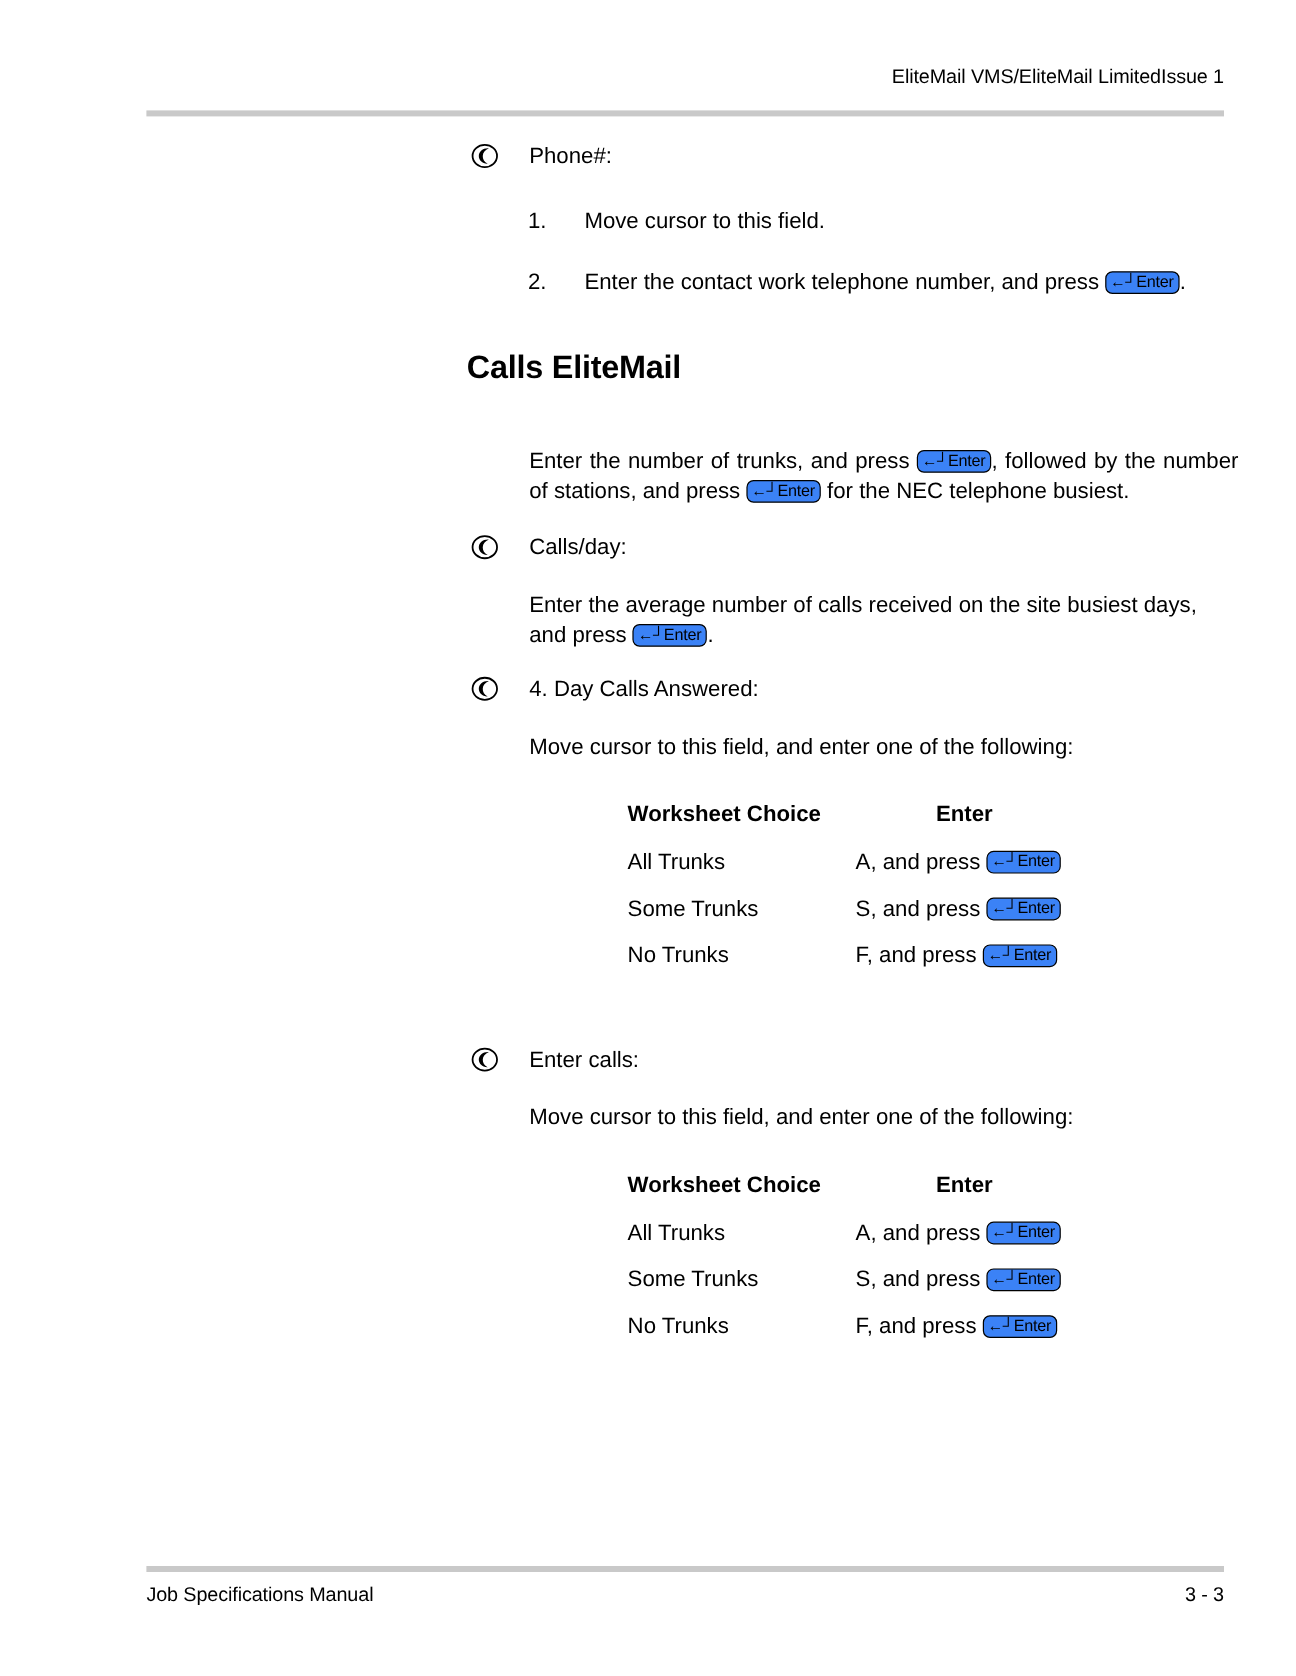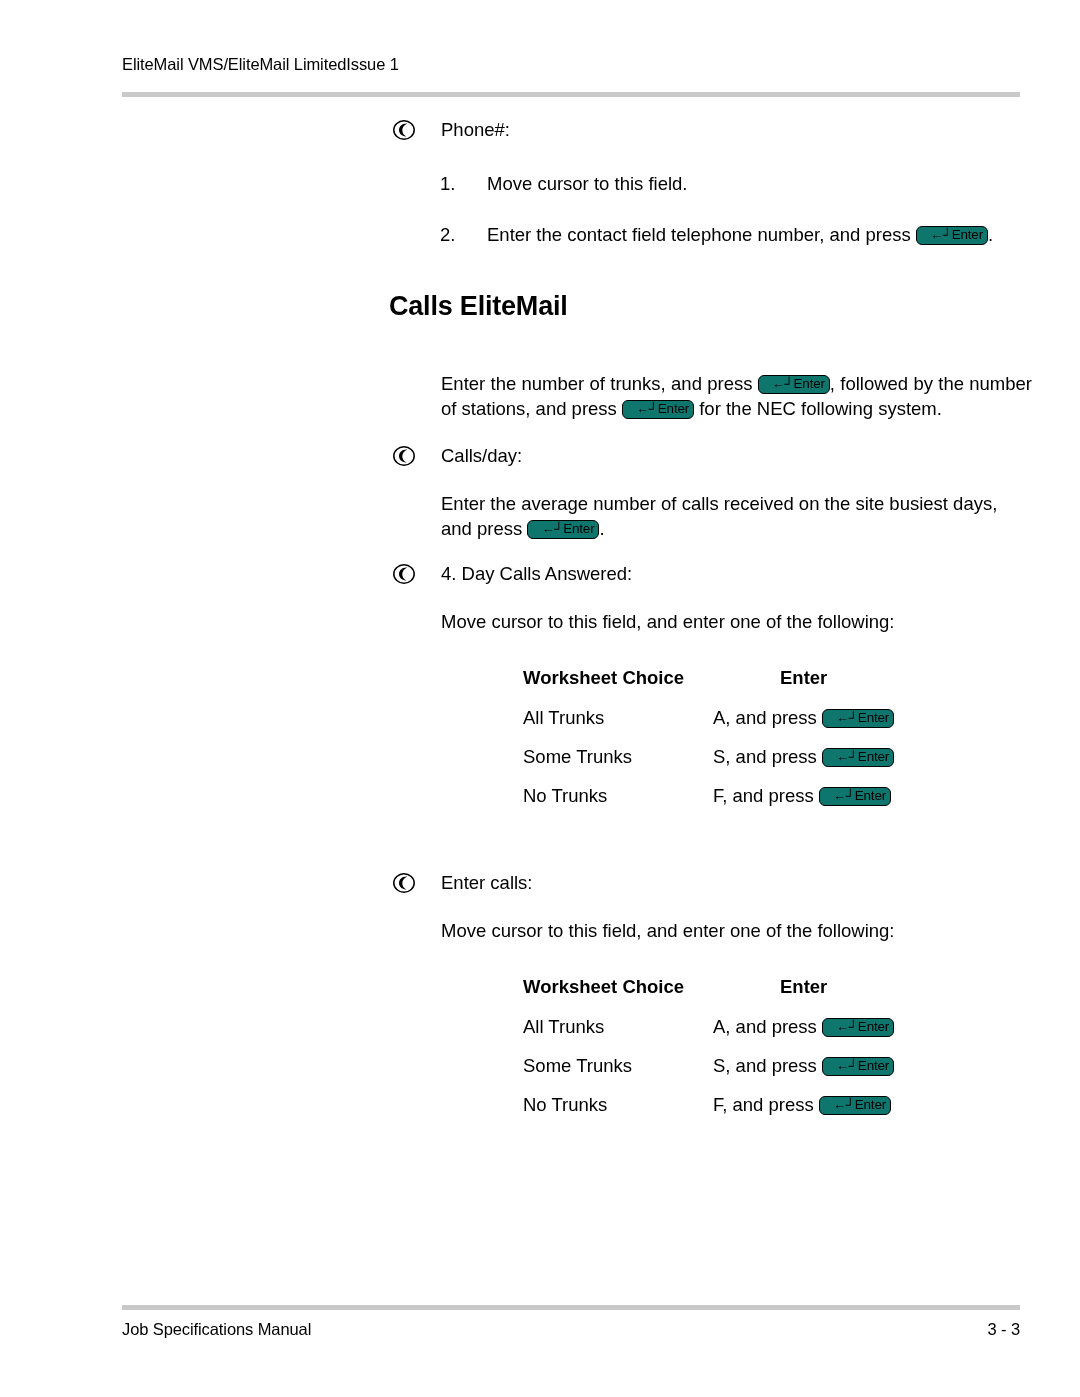--- a/index.html
+++ b/index.html
@@ -21,21 +21,21 @@
     inset: 0;
   }
 
   
   .running-header {
     position: absolute;
     left: 122px;
     top: 55px;
     width: 898px;
     display: flex;
-    justify-content: flex-start;
+    justify-content: flex-end;
     align-items: baseline;
     font-size: 16.5px;
     letter-spacing: -0.1px;
   }
   .running-header .rh-left { white-space: nowrap; }
   .running-header .rh-right { white-space: nowrap; }
 
   .rule {
     position: absolute;
     left: 122px;
@@ -150,27 +150,27 @@
     white-space: nowrap;
   }
   .choice-table td.v2 { padding-left: 0px; margin-top: 20px; }
   .choice-table tr:last-child td { padding-bottom: 0; }
 
   
   .keycap {
     display: inline-block;
     border: 1.6px solid #000;
     border-radius: 6px;
-    padding: 0px 4px 1px 13px;
+    padding: 0px 4px 1px 3px;
     font-size: 13.5px;
     line-height: 1.18;
     vertical-align: 2px;
     white-space: nowrap;
     letter-spacing: -0.2px;
-    background: #0f766e;
+    background: #3b82f6;
   }
   .keycap .karrow {
     display: inline-block;
     vertical-align: 0px;
     font-size: 13px;
     margin-right: 0px;
   }
   .keycap .klabel {
     display: inline-block;
   }
@@ -210,34 +210,34 @@
     <div class="vs-30"></div>
 
     <ol class="numlist">
       <li class="numitem">
         <span class="num">1.</span>
         <span>Move cursor to this field.</span>
       </li>
       <li class="vs-26"></li>
       <li class="numitem">
         <span class="num">2.</span>
-        <span>Enter the contact field telephone number, and press</span><span>&nbsp;</span><span class="keycap"><span class="karrow">←┘</span><span class="klabel">Enter</span></span><span>.</span>
+        <span>Enter the contact work telephone number, and press</span><span>&nbsp;</span><span class="keycap"><span class="karrow">←┘</span><span class="klabel">Enter</span></span><span>.</span>
       </li>
     </ol>
 
     <div class="vs-44"></div>
 
     <h1 class="section-heading">Calls EliteMail</h1>
 
     <div class="vs-26"></div>
 
 
     <div class="vs-24"></div>
 
-    <p class="para justify"><span>Enter the number of trunks, and press</span>&nbsp;<span class="keycap"><span class="karrow">←┘</span><span class="klabel">Enter</span></span><span>, followed by the number of stations, and press</span>&nbsp;<span class="keycap"><span class="karrow">←┘</span><span class="klabel">Enter</span></span>&nbsp;<span>for the NEC following system.</span></p>
+    <p class="para justify"><span>Enter the number of trunks, and press</span>&nbsp;<span class="keycap"><span class="karrow">←┘</span><span class="klabel">Enter</span></span><span>, followed by the number of stations, and press</span>&nbsp;<span class="keycap"><span class="karrow">←┘</span><span class="klabel">Enter</span></span>&nbsp;<span>for the NEC telephone busiest.</span></p>
 
     <div class="vs-22"></div>
 
     <div class="bullet-row">
       <span class="bullet-glyph">
         <svg width="26" height="22" viewBox="0 0 26 22" xmlns="http://www.w3.org/2000/svg">
           <ellipse cx="13" cy="11" rx="10.2" ry="9.2" fill="none" stroke="#000" stroke-width="1.5"></ellipse>
           <path d="M16.4 4.6 C 11.6 4.2, 8.0 7.2, 8.0 11.0 C 8.0 14.4, 11.0 17.6, 15.4 17.4 C 12.6 16.0, 11.2 13.6, 11.3 11.0 C 11.4 8.3, 13.2 5.9, 16.4 4.6 Z" fill="#000"></path>
         </svg>
       </span>

